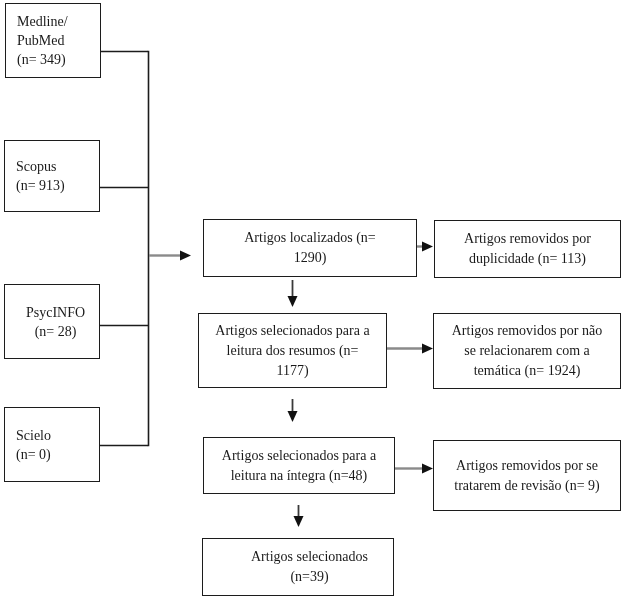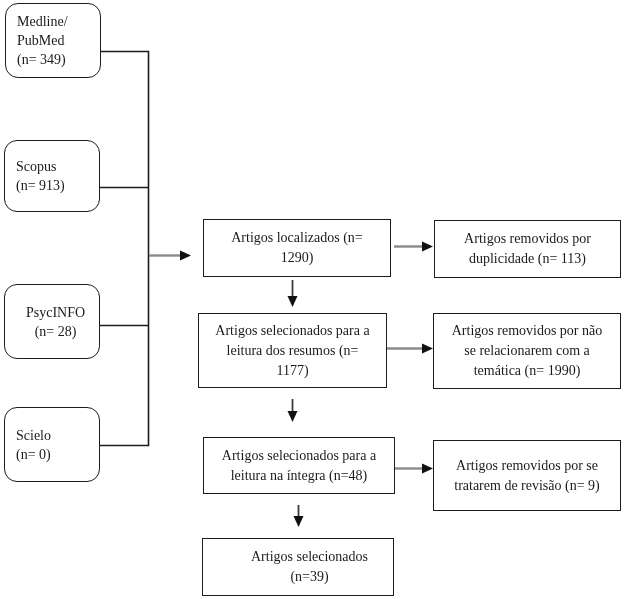--- a/index.html
+++ b/index.html
@@ -55,21 +55,20 @@
   .box .txt {
     white-space: pre-line;
     display: block;
     width: 100%;
   }
   .box.src {
     justify-content: flex-start;
     padding-left: 11px;
     padding-right: 4px;
     text-align: left;
-    border-radius: 13px;
   }
   .box.mid, .box.excl {
     justify-content: center;
     text-align: center;
     padding: 2px 6px;
     line-height: 20px;
   }
 </style>
 </head>
 <body>
@@ -118,21 +117,21 @@
   </div>
   <div class="box src" style="left:4px; top:284px; width:96px; height:75px;text-align:center;">
     <span class="txt">PsycINFO
 (n= 28)</span>
   </div>
   <div class="box src" style="left:4px; top:407px; width:96px; height:75px;">
     <span class="txt">Scielo
 (n= 0)</span>
   </div>
 
-  <div class="box mid" style="left:203px; top:219px; width:188px; height:58px;">
+  <div class="box mid" style="left:203px; top:219px; width:214px; height:58px;">
     <span class="txt">Artigos localizados (n=
 1290)</span>
   </div>
   <div class="box mid" style="left:198px; top:313px; width:189px; height:75px;">
     <span class="txt">Artigos selecionados para a
 leitura dos resumos (n=
 1177)</span>
   </div>
   <div class="box mid" style="left:203px; top:437px; width:192px; height:57px;">
     <span class="txt">Artigos selecionados para a
@@ -143,20 +142,20 @@
 (n=39)</span>
   </div>
 
   <div class="box excl" style="left:434px; top:220px; width:187px; height:58px;">
     <span class="txt">Artigos removidos por
 duplicidade (n= 113)</span>
   </div>
   <div class="box excl" style="left:433px; top:313px; width:188px; height:76px;">
     <span class="txt">Artigos removidos por não
 se relacionarem com a
-temática (n= 1990)</span>
+temática (n= 1924)</span>
   </div>
   <div class="box excl" style="left:433px; top:440px; width:188px; height:71px;">
     <span class="txt">Artigos removidos por se
 tratarem de revisão (n= 9)</span>
   </div>
 
 </div>
 
 </body></html>

